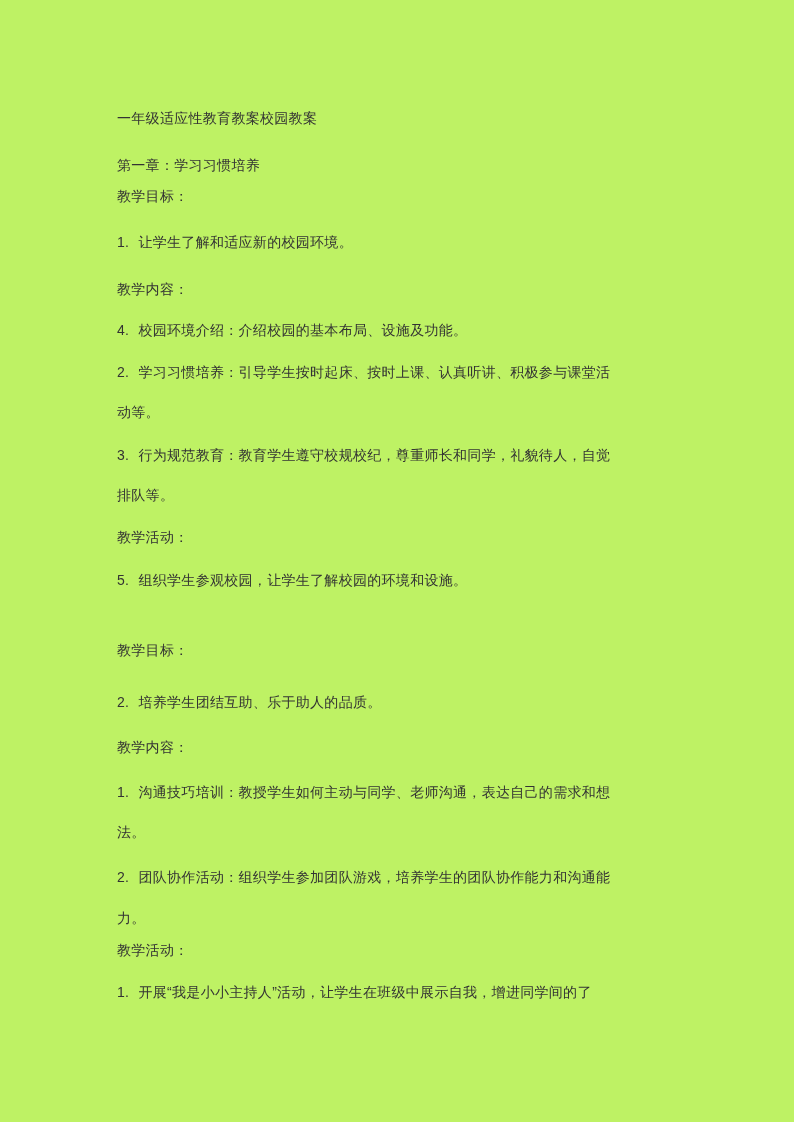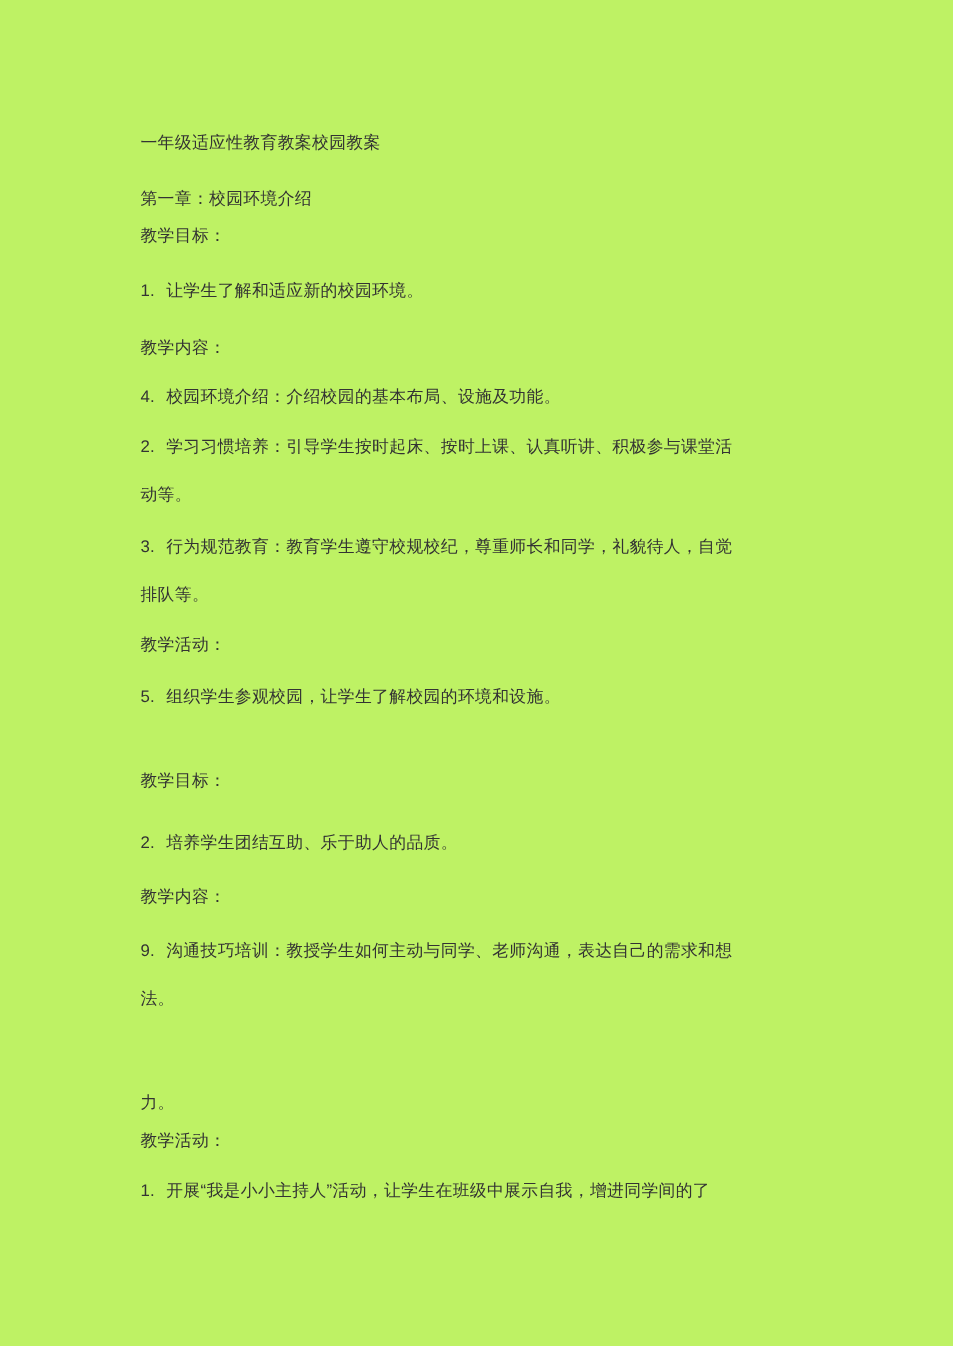--- a/index.html
+++ b/index.html
@@ -26,32 +26,33 @@
     word-spacing: 5px;
     white-space: pre;
   }
 </style>
 </head>
 <body>
 
 <div class="page">
   <div class="line" style="top:110px">一年级适应性教育教案校园教案</div>
 
-  <div class="line" style="top:157px">第一章：校园环境介绍</div>
+  <div class="line" style="top:157px">第一章：学习习惯培养</div>
   <div class="line" style="top:188px">教学目标：</div>
   <div class="line" style="top:234px">1. 让学生了解和适应新的校园环境。</div>
   <div class="line" style="top:281px">教学内容：</div>
   <div class="line" style="top:322px">4. 校园环境介绍：介绍校园的基本布局、设施及功能。</div>
   <div class="line" style="top:364px">2. 学习习惯培养：引导学生按时起床、按时上课、认真听讲、积极参与课堂活</div>
   <div class="line" style="top:404px">动等。</div>
   <div class="line" style="top:447px">3. 行为规范教育：教育学生遵守校规校纪，尊重师长和同学，礼貌待人，自觉</div>
   <div class="line" style="top:487px">排队等。</div>
   <div class="line" style="top:529px">教学活动：</div>
   <div class="line" style="top:572px">5. 组织学生参观校园，让学生了解校园的环境和设施。</div>
   <div class="line" style="top:642px">教学目标：</div>
   <div class="line" style="top:694px">2. 培养学生团结互助、乐于助人的品质。</div>
   <div class="line" style="top:739px">教学内容：</div>
-  <div class="line" style="top:784px">9. 沟通技巧培训：教授学生如何主动与同学、老师沟通，表达自己的需求和想</div>
+  <div class="line" style="top:784px">1. 沟通技巧培训：教授学生如何主动与同学、老师沟通，表达自己的需求和想</div>
   <div class="line" style="top:824px">法。</div>
+  <div class="line" style="top:869px">2. 团队协作活动：组织学生参加团队游戏，培养学生的团队协作能力和沟通能</div>
   <div class="line" style="top:910px">力。</div>
   <div class="line" style="top:942px">教学活动：</div>
   <div class="line" style="top:984px">1. 开展“我是小小主持人”活动，让学生在班级中展示自我，增进同学间的了</div>
 </div>
 
 </body></html>

